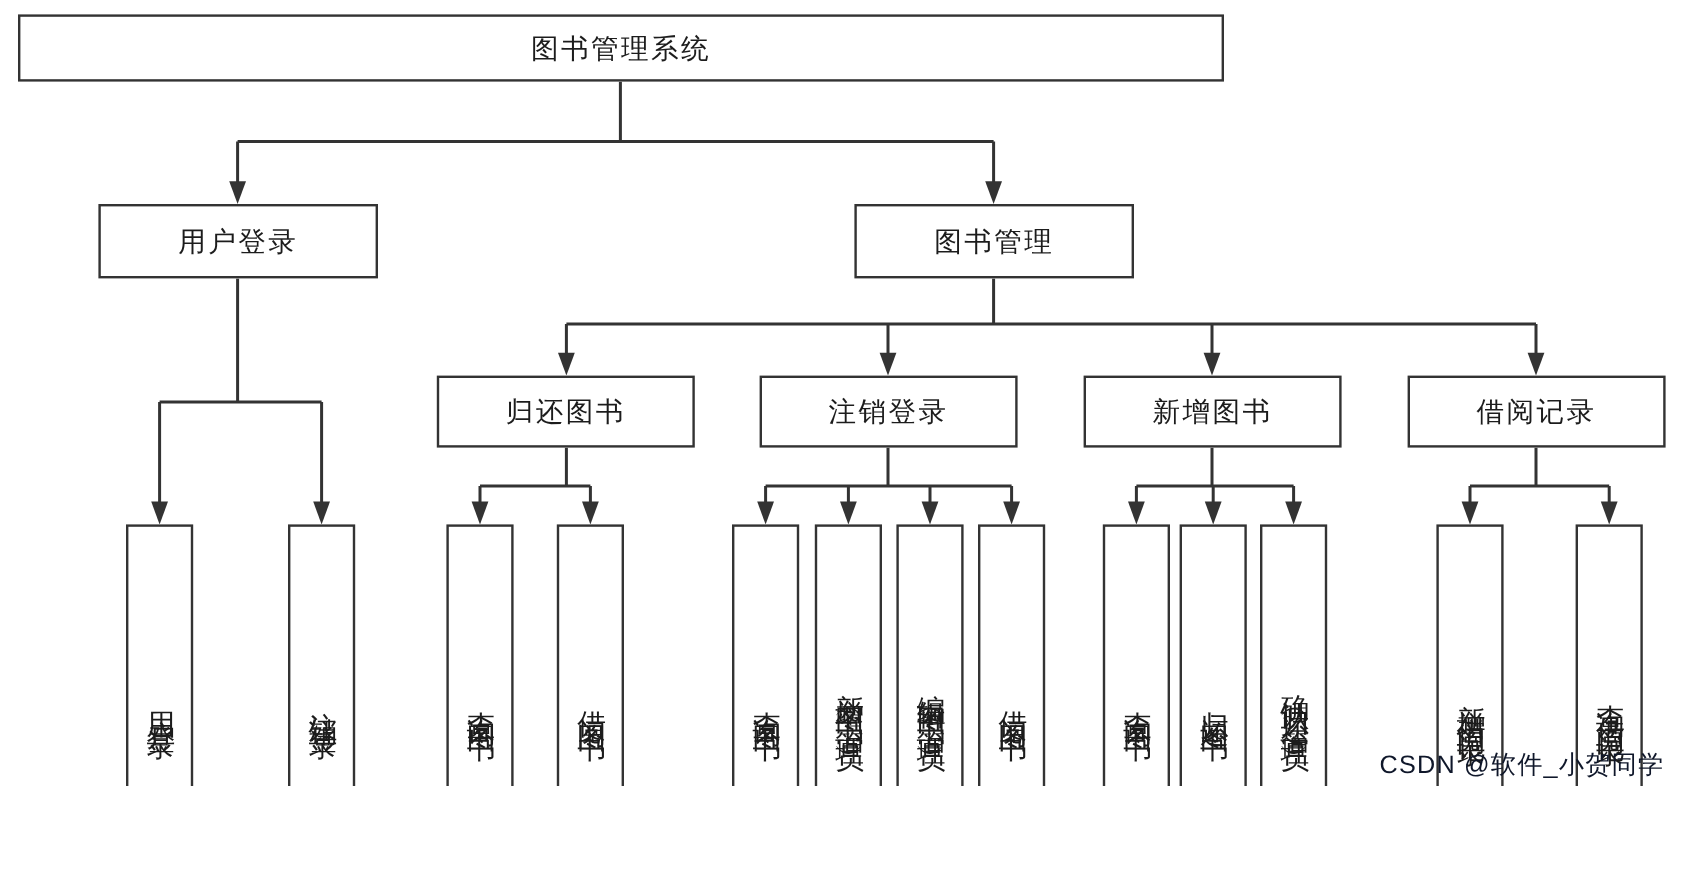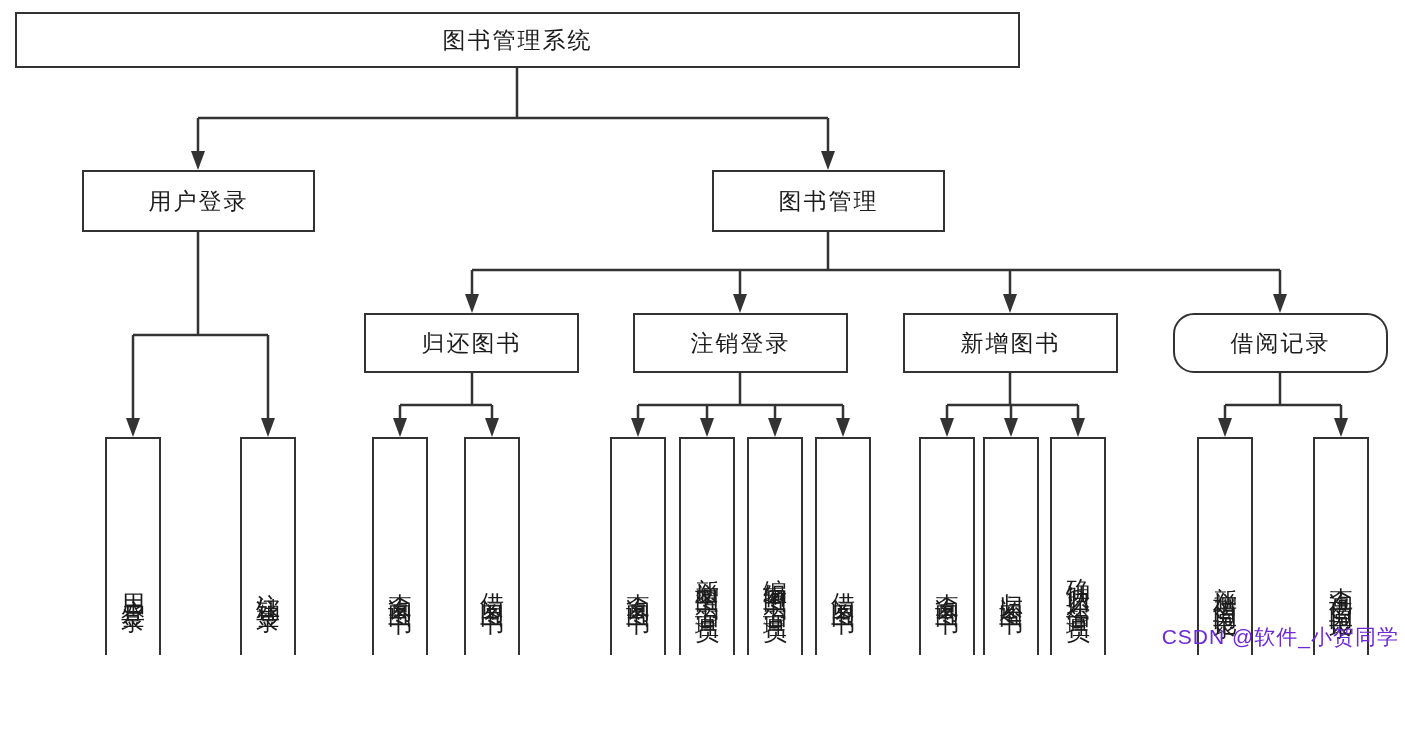--- a/index.html
+++ b/index.html
@@ -47,21 +47,21 @@
     letter-spacing: 6px;
     line-height: 1;
   }
   .root-box    { left: 15px;  top: 12px;  width: 1005px; height: 56px; }
   .n-login     { left: 82px;  top: 170px; width: 233px;  height: 62px; }
   .n-bookmgmt  { left: 712px; top: 170px; width: 233px;  height: 62px; }
   .l3          { top: 313px;  width: 215px; height: 60px; }
   .n-newbook   { left: 364px; }
   .n-borrow    { left: 633px; }
   .n-current   { left: 903px; }
-  .n-record    { left: 1173px; border-radius: 21px; }
+  .n-record    { left: 1173px; }
   .leaf        { top: 437px; width: 56px; height: 298px; }
   .lf-a1 { left: 105px; }
   .lf-a2 { left: 240px; }
   .lf-b1 { left: 372px; }
   .lf-b2 { left: 464px; }
   .lf-c1 { left: 610px; }
   .lf-c2 { left: 679px; }
   .lf-c3 { left: 747px; }
   .lf-c4 { left: 815px; }
   .lf-d1 { left: 919px; }
@@ -73,25 +73,25 @@
     fill: none;
     stroke: #333333;
     stroke-width: 2.5;
   }
   .arrow-head {
     fill: #333333;
     stroke: none;
   }
   #watermark {
     position: absolute;
-    right: 6px;
+    right: 18px;
     bottom: 4px;
     z-index: 3;
     font-size: 21px;
-    color: #6d28d9;
+    color: #0f172a;
     letter-spacing: 1px;
     white-space: nowrap;
   }
 </style>
 </head>
 <body>
 
 <div id="stage">
 
   <svg id="connectors" viewBox="0 0 1405 747" xmlns="http://www.w3.org/2000/svg">

